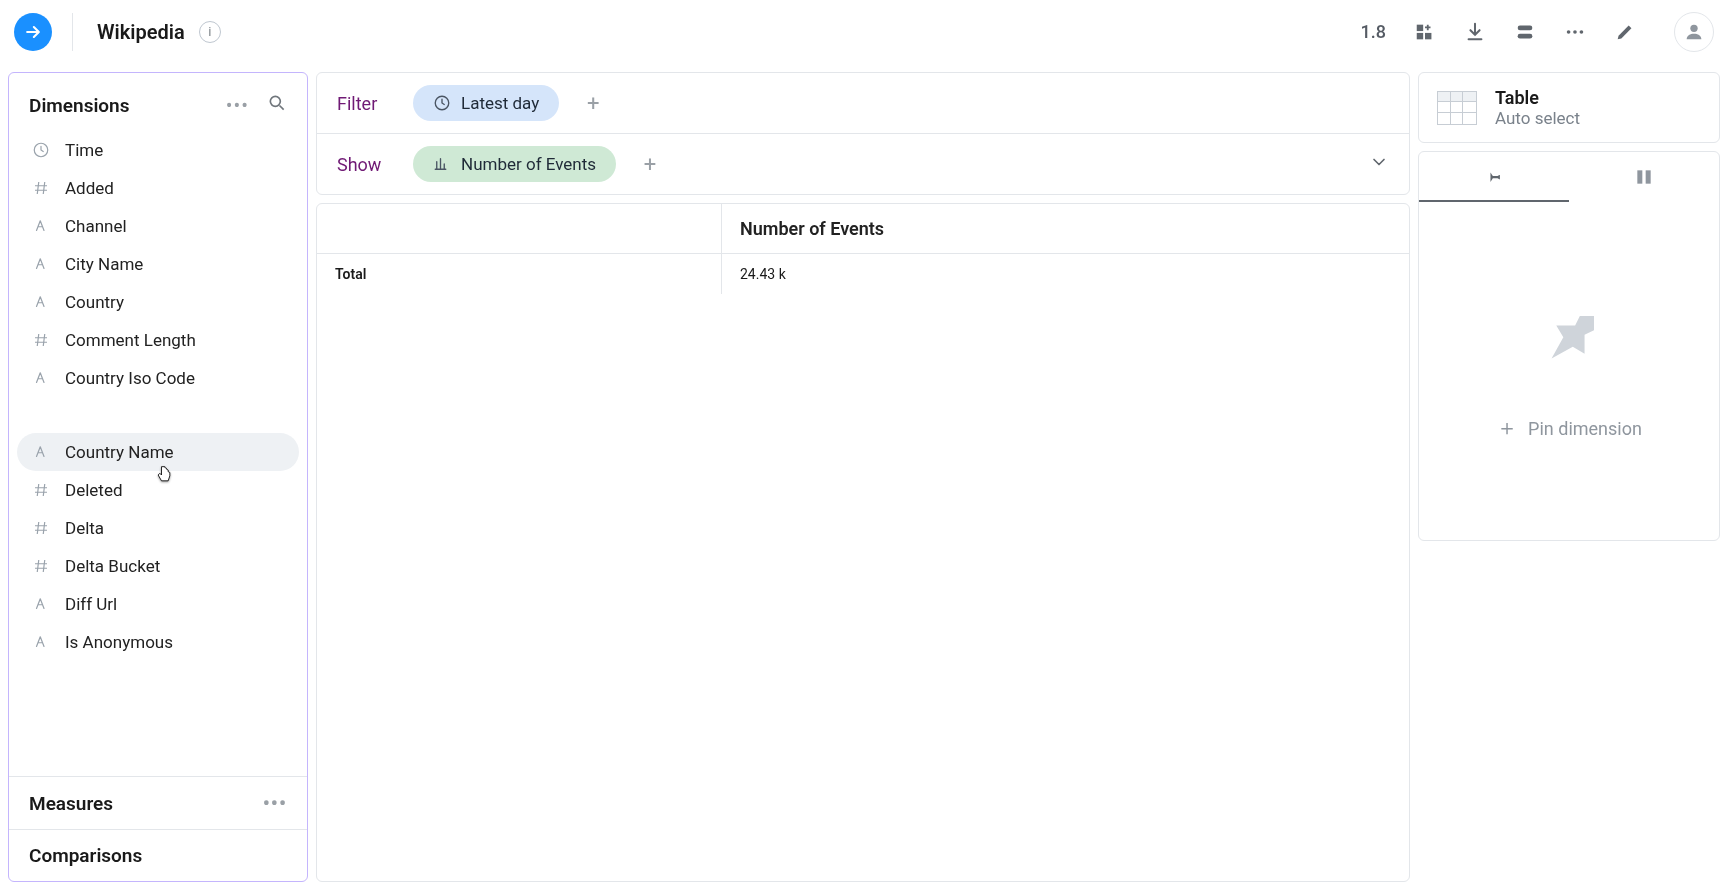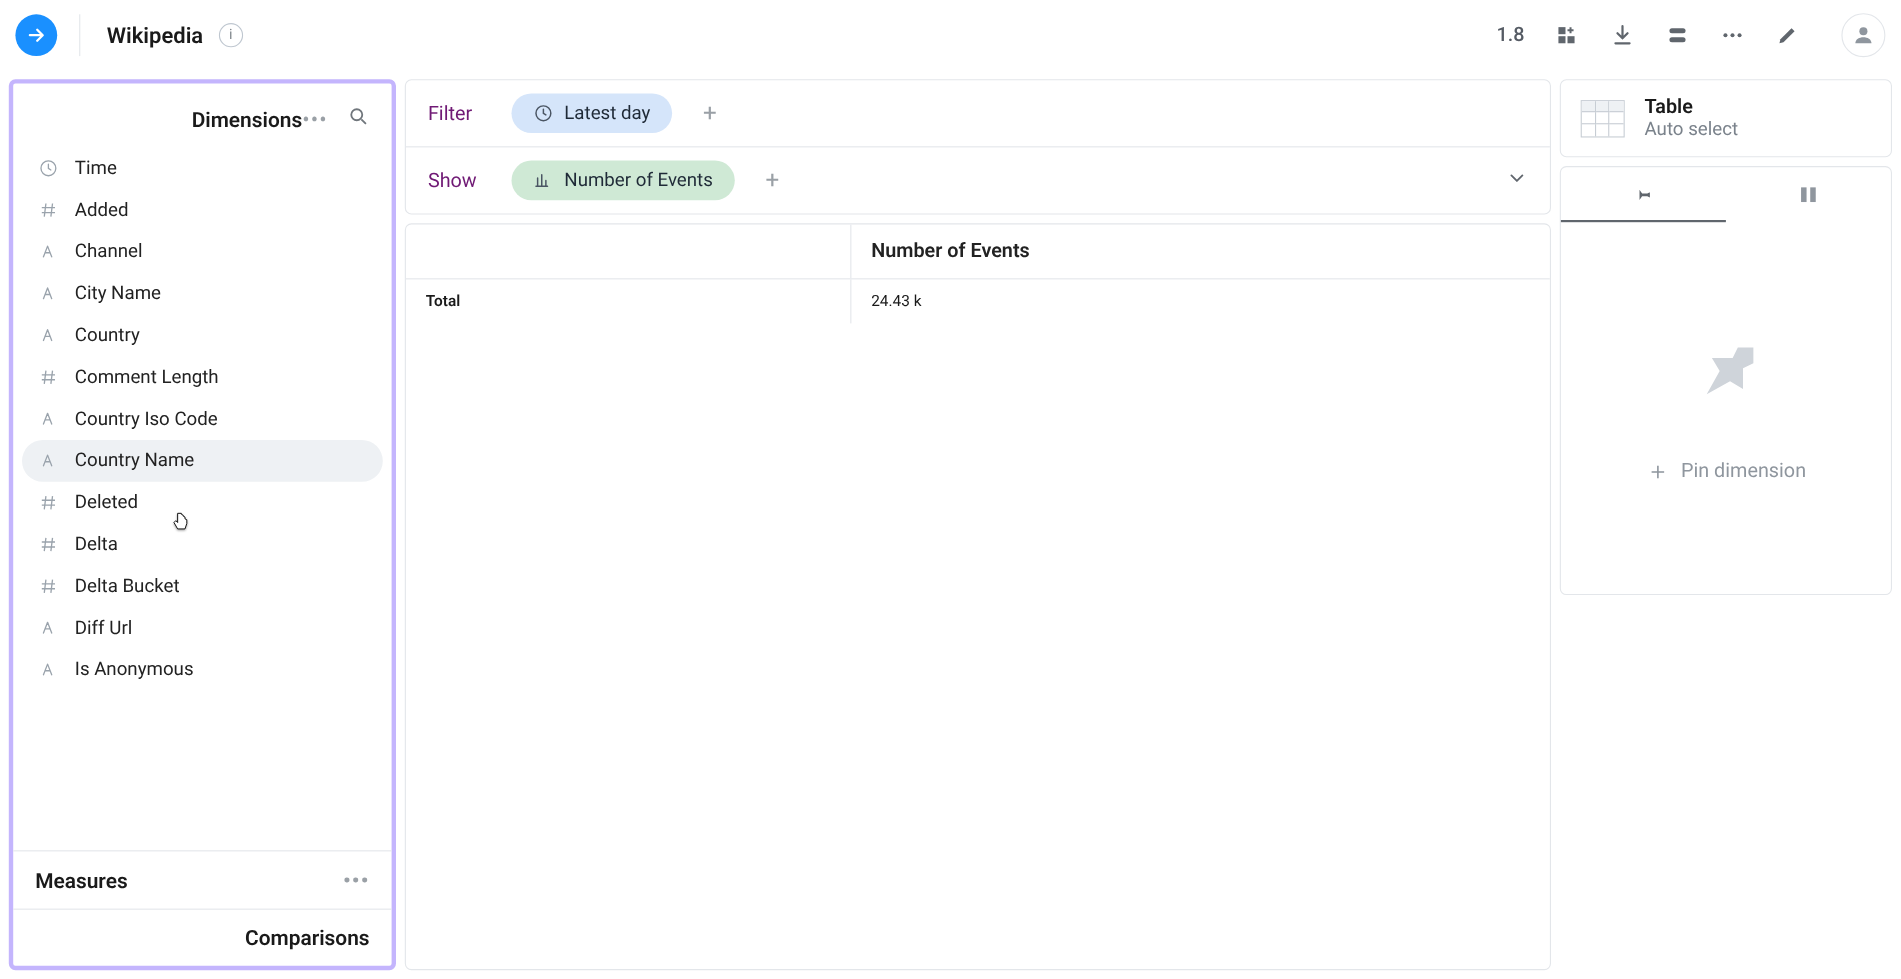--- a/index.html
+++ b/index.html
@@ -30,37 +30,36 @@
     width: 40px; height: 40px; border-radius: 50%; border: 1px solid #e3e6ea;
     display: flex; align-items: center; justify-content: center; color: #8f969e;
     margin-left: 10px;
   }
 
   
   .app { display: flex; padding: 8px; gap: 8px; height: calc(100% - 64px); }
 
   
   .sidebar {
-    width: 352px; border: 4px solid #c4b5fd; border-radius: 6px; display: flex; flex-direction: column;
+    width: 300px; border: 1px solid #c4b5fd; border-radius: 6px; display: flex; flex-direction: column;
     background: #fff;
-    text-align: right;
   }
   .side-section-header {
     display: flex; align-items: center; padding: 20px 20px 14px 20px;
   }
   .side-section-header .label { font-size: 19px; font-weight: 600; flex: 1; }
   .side-section-header .dots { color: #9aa0a6; font-size: 20px; cursor: pointer; margin-right: 18px; letter-spacing:1px;}
   .side-section-header .search { color: #70767c; cursor: pointer; }
   .dim-list { flex: 1; overflow: hidden; padding: 0 8px; }
   .dim-item {
     display: flex; align-items: center; gap: 14px;
     padding: 9px 14px; border-radius: 20px; cursor: pointer; font-size: 17px; color: #222;
     position: relative;
   }
-  .dim-item.hovered { background: #eef1f4; }
+  .dim-item.hovered { background: #eef1f4; margin-top: 36px; }
   .dim-icon { width: 20px; height: 20px; color: #9aa3ac; display:flex; align-items:center; justify-content:center; }
   .dim-icon svg { width:18px; height:18px; }
   .side-subheader {
     display:flex; align-items:center; justify-content:space-between;
     padding: 14px 20px; border-top:1px solid #e3e6ea; font-size:19px; font-weight:600;
   }
   .side-subheader .dots { color:#9aa0a6; font-size:20px; letter-spacing:1px;}
   .side-bottom {
     padding: 14px 20px; border-top:1px solid #e3e6ea; font-size:19px; font-weight:600;
   }

